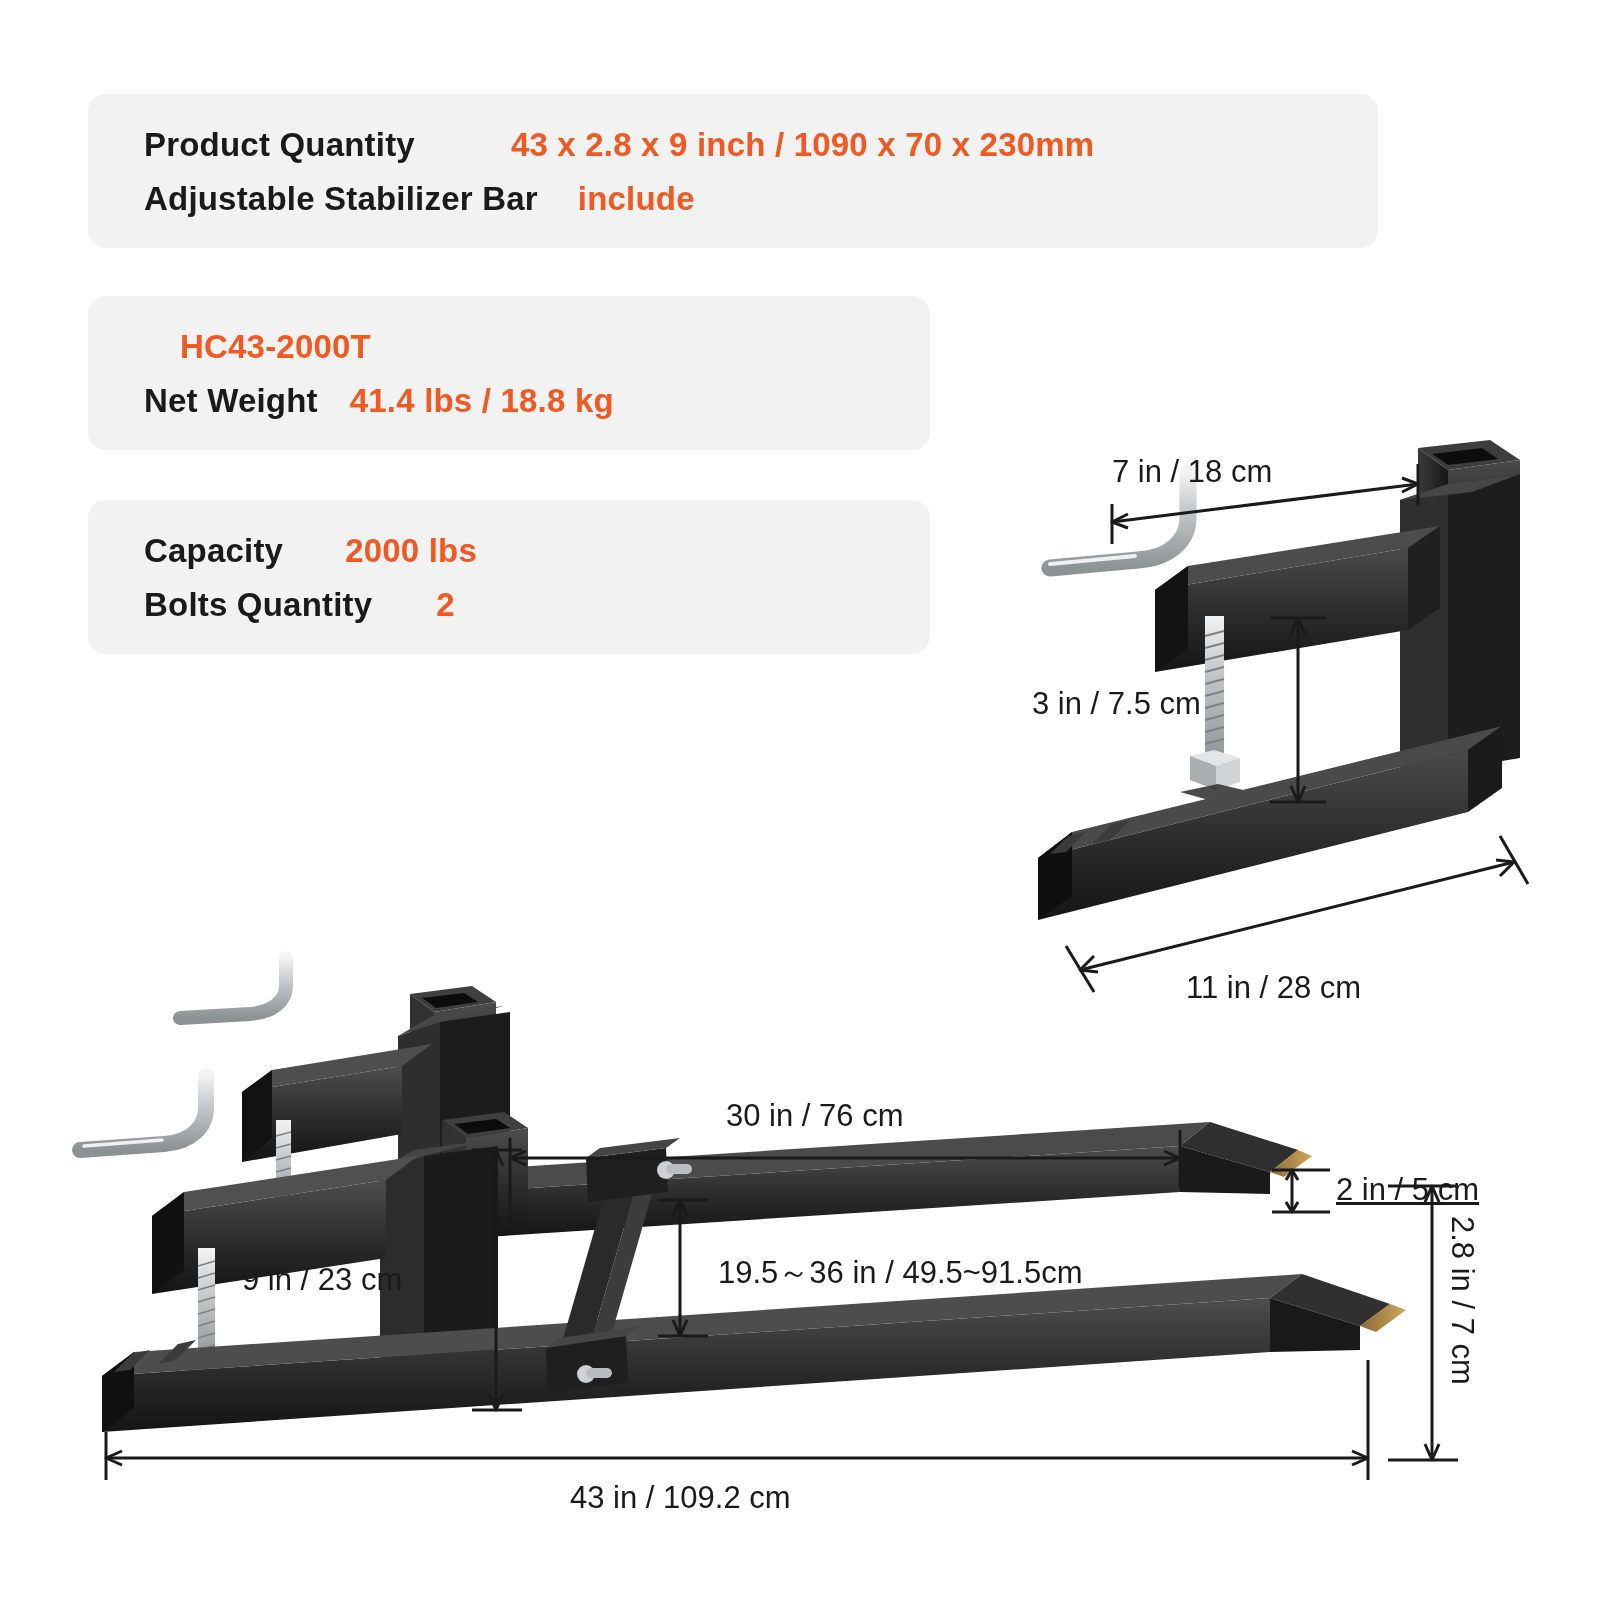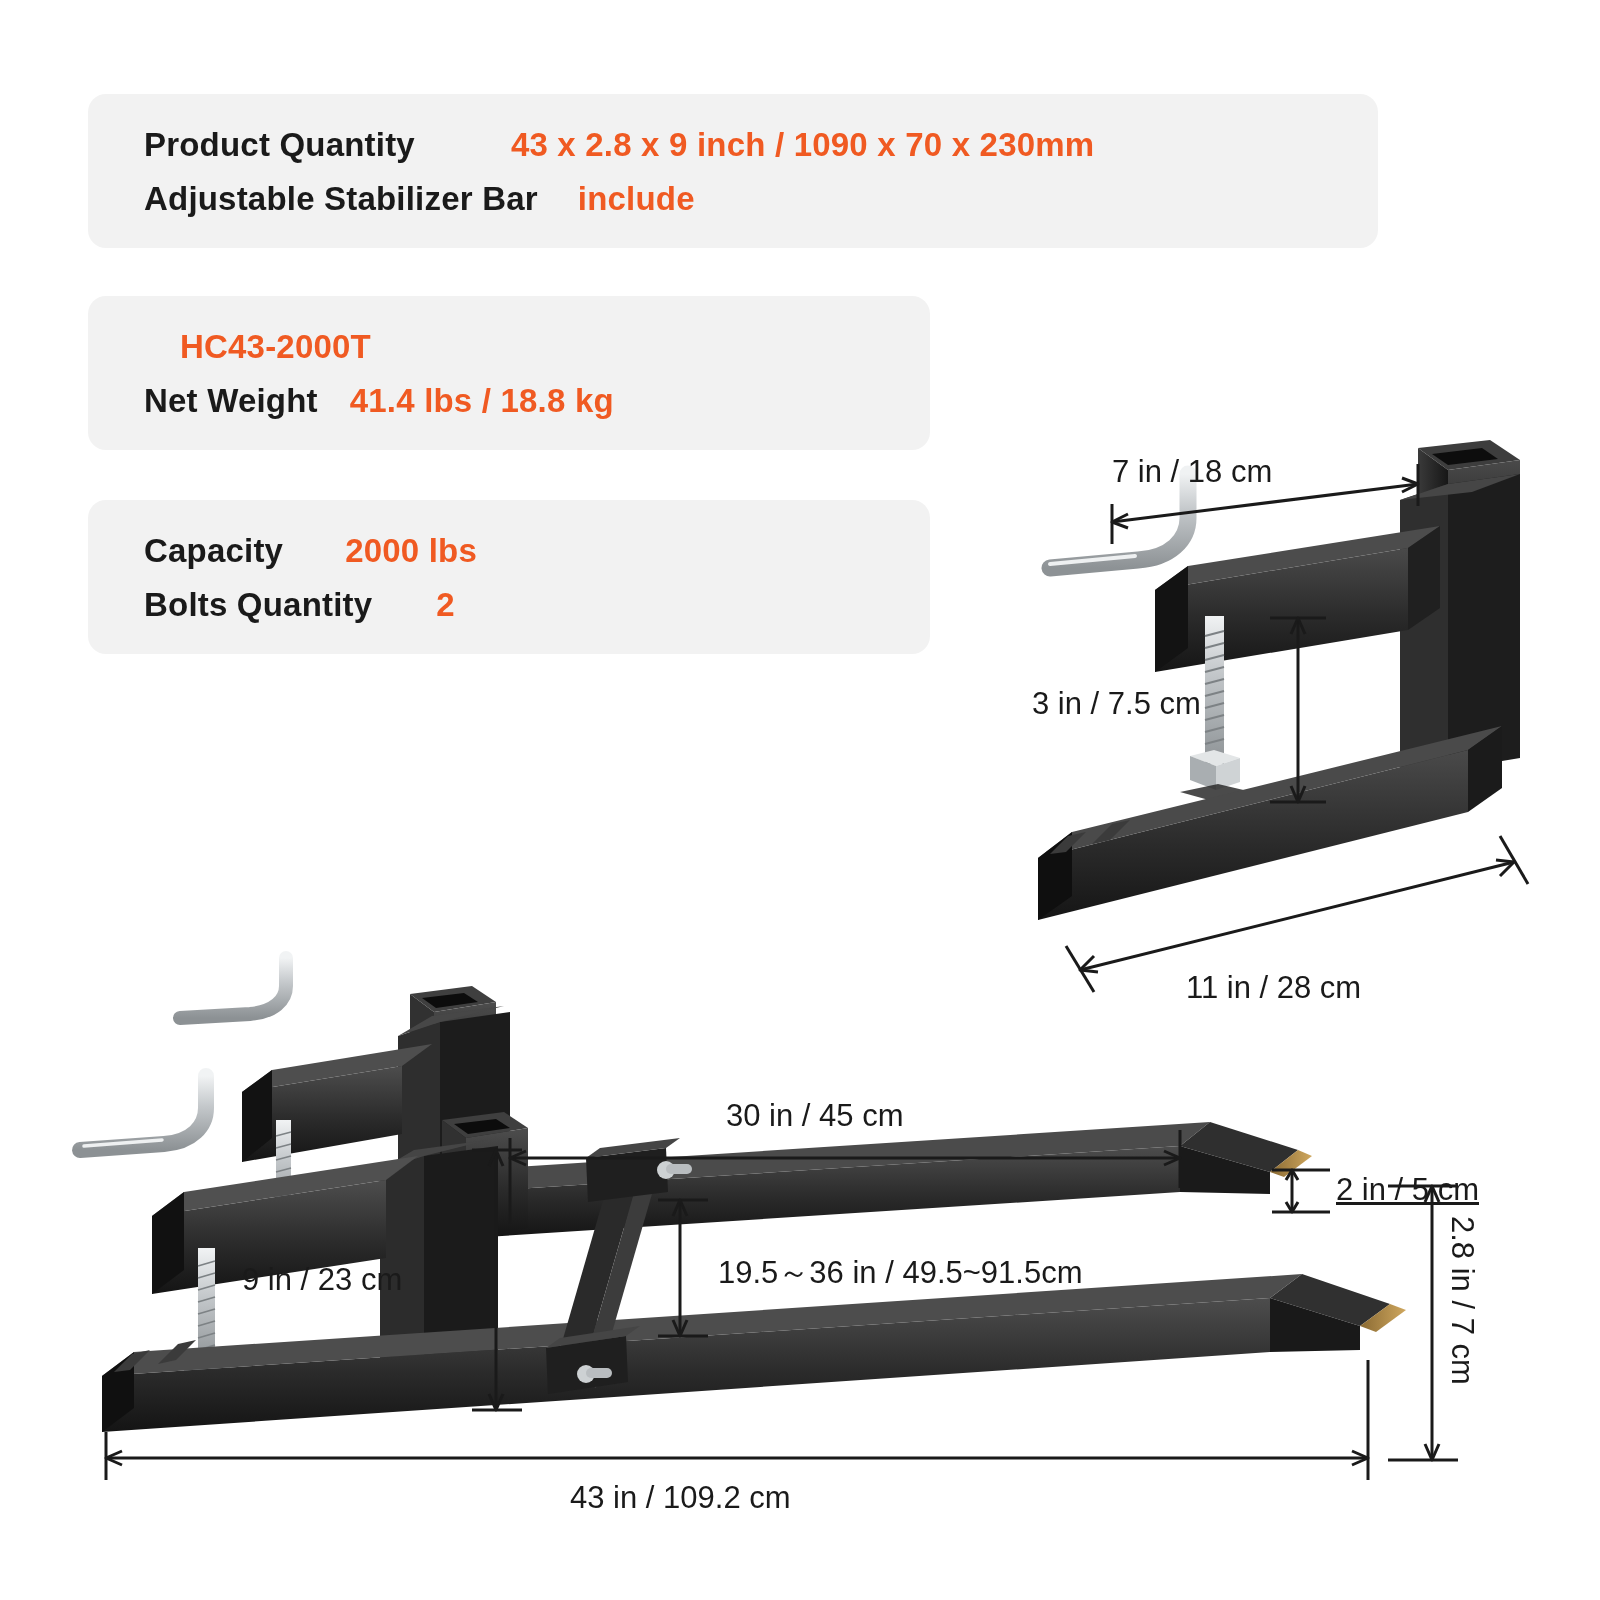--- a/index.html
+++ b/index.html
@@ -373,19 +373,19 @@
       <polyline points="42,471 26,478 42,485" stroke-linejoin="round"></polyline>
       <polyline points="1272,471 1288,478 1272,485" stroke-linejoin="round"></polyline>
 
       <line x1="1352" y1="206" x2="1352" y2="480"></line>
       <line x1="1308" y1="206" x2="1378" y2="206"></line>
       <line x1="1308" y1="480" x2="1378" y2="480"></line>
       <polyline points="1345,222 1352,206 1359,222" stroke-linejoin="round"></polyline>
       <polyline points="1345,464 1352,480 1359,464" stroke-linejoin="round"></polyline>
     </g>
   </svg>
-  <div class="dim-text" style="left:646px; top:118px;">30 in / 45 cm</div>
+  <div class="dim-text" style="left:646px; top:118px;">30 in / 76 cm</div>
   <div class="dim-text" style="left:162px; top:282px;">9 in / 23 cm</div>
   <div class="dim-text" style="left:638px; top:272px;">19.5～36 in / 49.5~91.5cm</div>
   <div class="dim-text" style="left:1256px; top:192px;text-decoration:underline;">2 in / 5 cm</div>
   <div class="dim-text" style="left:490px; top:500px;">43 in / 109.2 cm</div>
   <div class="dim-text vert" style="left:1400px; top:236px; transform:rotate(90deg);">2.8 in / 7 cm</div>
 </div>
 
 </body></html>

